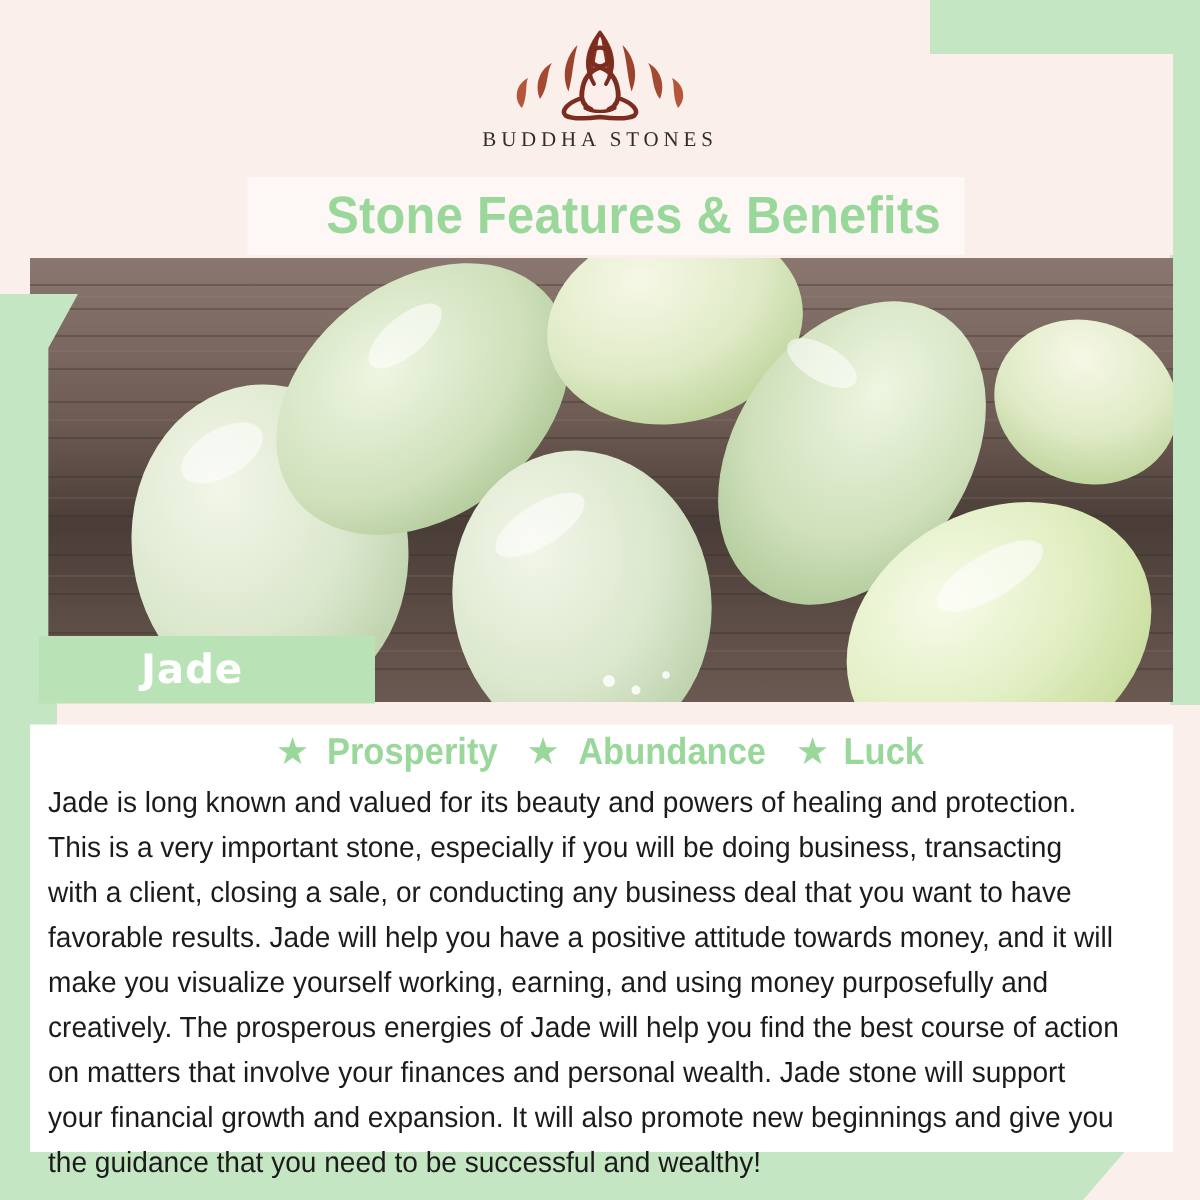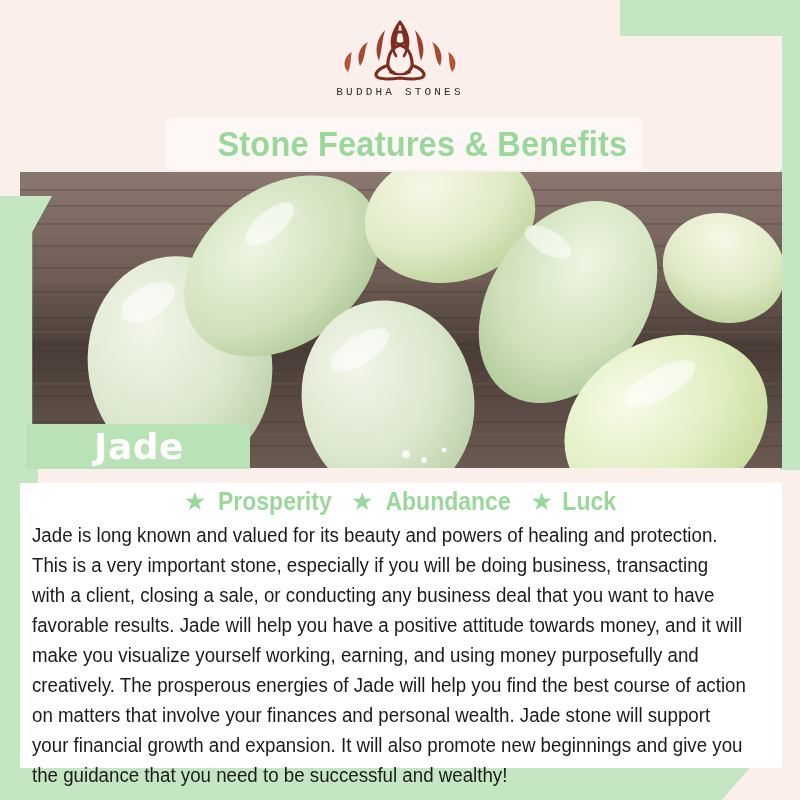--- a/index.html
+++ b/index.html
@@ -23,22 +23,22 @@
   .deco-right-strip{right:0;top:170px;width:20px;height:300px;}
   .deco-bottom{left:0;bottom:0;width:760px;height:44px;
     clip-path:polygon(0 0,100% 0,95% 100%,0 100%);}
   .deco-bottom-right{right:0;bottom:0;width:120px;height:44px;background:#fbefec;}
 
   
   .header{position:absolute;top:0;left:0;width:800px;height:120px;}
   .logo-wrap{position:absolute;left:0;right:0;top:14px;text-align:center;}
   .logo-mark{display:block;margin:0 auto;}
   .brand{
-    margin-top:2px;font-family:Liberation Mono, monospace;
-    font-size:11px;letter-spacing:3.2px;color:#3a2a26;text-align:center;
+    margin-top:2px;font-family:Liberation Serif, serif;
+    font-size:14px;letter-spacing:3.2px;color:#3a2a26;text-align:center;
   }
 
   
   .title-banner{
     position:absolute;left:165px;top:118px;width:478px;height:52px;
     background:#fdf8f6;display:flex;align-items:center;justify-content:flex-end;
   }
   .title-text{
     font-family:"Liberation Sans Narrow","Liberation Sans",sans-serif;
     font-weight:bold;font-size:35px;color:#9ad79a;
@@ -51,21 +51,21 @@
     overflow:hidden;background:#6d5c54;
   }
   .photo svg{display:block;width:100%;height:100%;}
 
   
   .jade-band{
     position:absolute;left:26px;top:424px;width:224px;height:45px;
     background:#b9e2b6;display:flex;align-items:center;
   }
   .jade-text{
-    margin-left:68px;color:#ffffff;font-size:36px;font-weight:bold;
+    margin-left:68px;color:#ffffff;font-size:27px;font-weight:bold;
     font-family:"DejaVu Sans",sans-serif;letter-spacing:.5px;
   }
 
   
   .body-panel{
     position:absolute;left:20px;top:483px;width:762px;height:285px;background:#ffffff;
   }
   .benefits{
     display:flex;align-items:center;justify-content:center;gap:14px;
     padding-top:4px;

